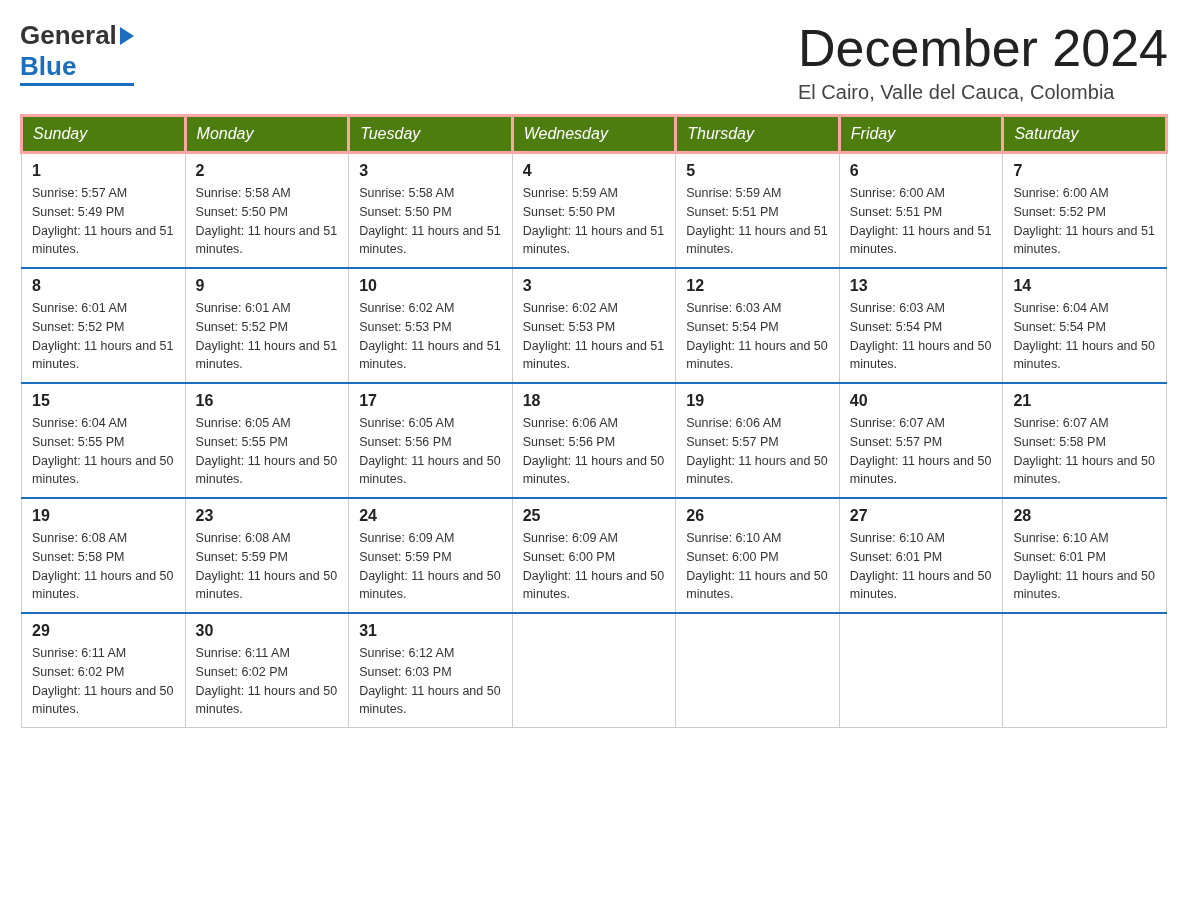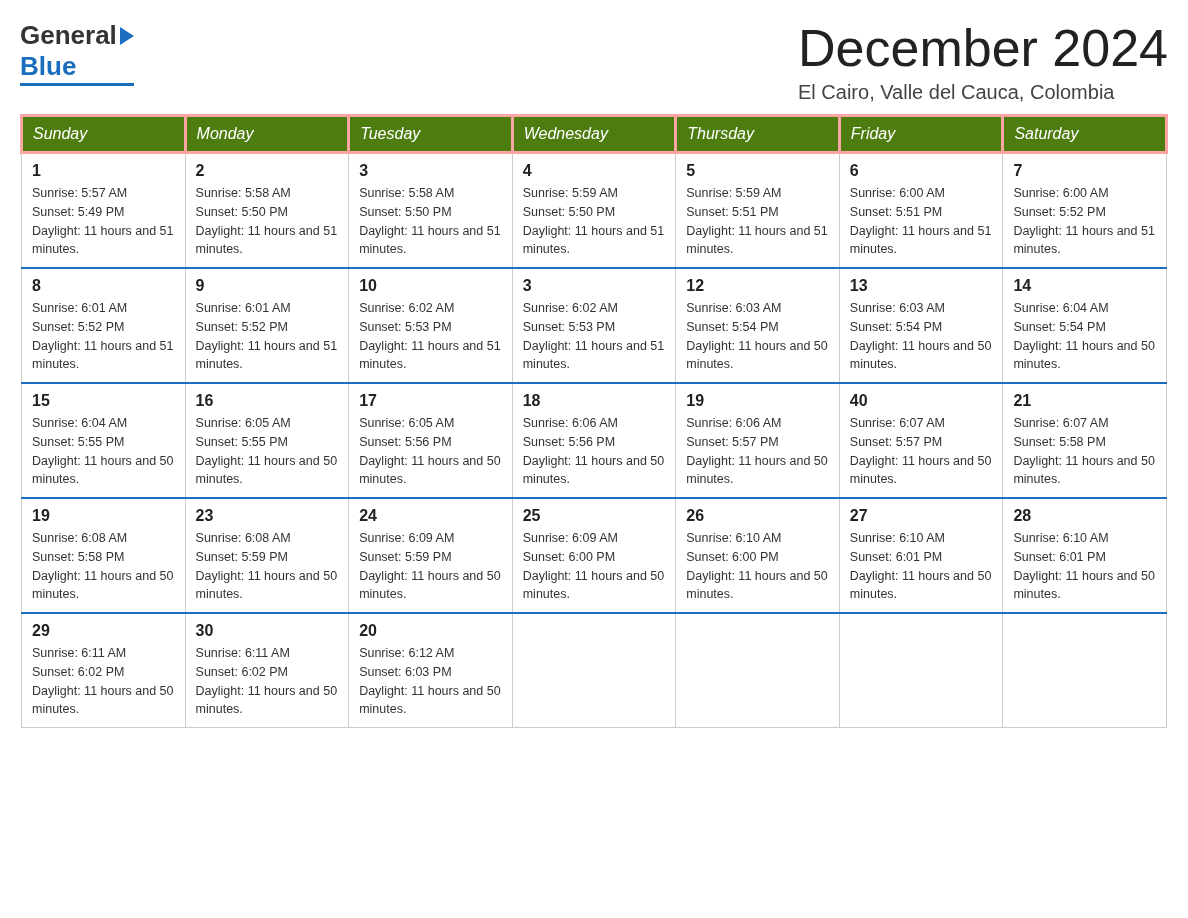--- a/index.html
+++ b/index.html
@@ -383,21 +383,21 @@
       </td>
         <td>
         <span class="day-number">30</span>
         <div class="day-info">
           <span>Sunrise: 6:11 AM</span><br>
           <span>Sunset: 6:02 PM</span><br>
           <span>Daylight: 11 hours and 50 minutes.</span>
         </div>
       </td>
         <td>
-        <span class="day-number">20</span>
+        <span class="day-number">31</span>
         <div class="day-info">
           <span>Sunrise: 6:12 AM</span><br>
           <span>Sunset: 6:03 PM</span><br>
           <span>Daylight: 11 hours and 50 minutes.</span>
         </div>
       </td>
         <td class="empty-cell"></td>
         <td class="empty-cell"></td>
         <td class="empty-cell"></td>
         <td class="empty-cell"></td>

